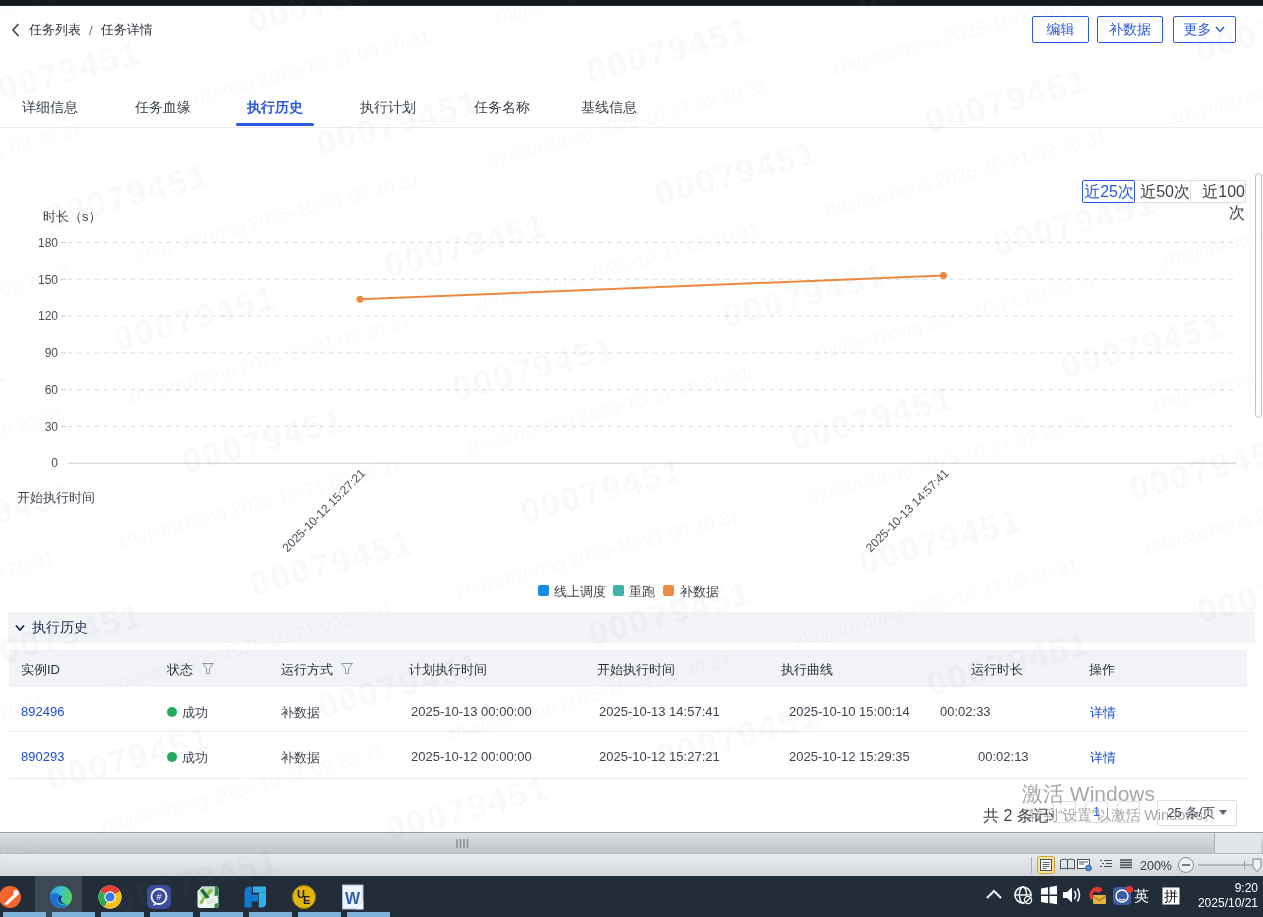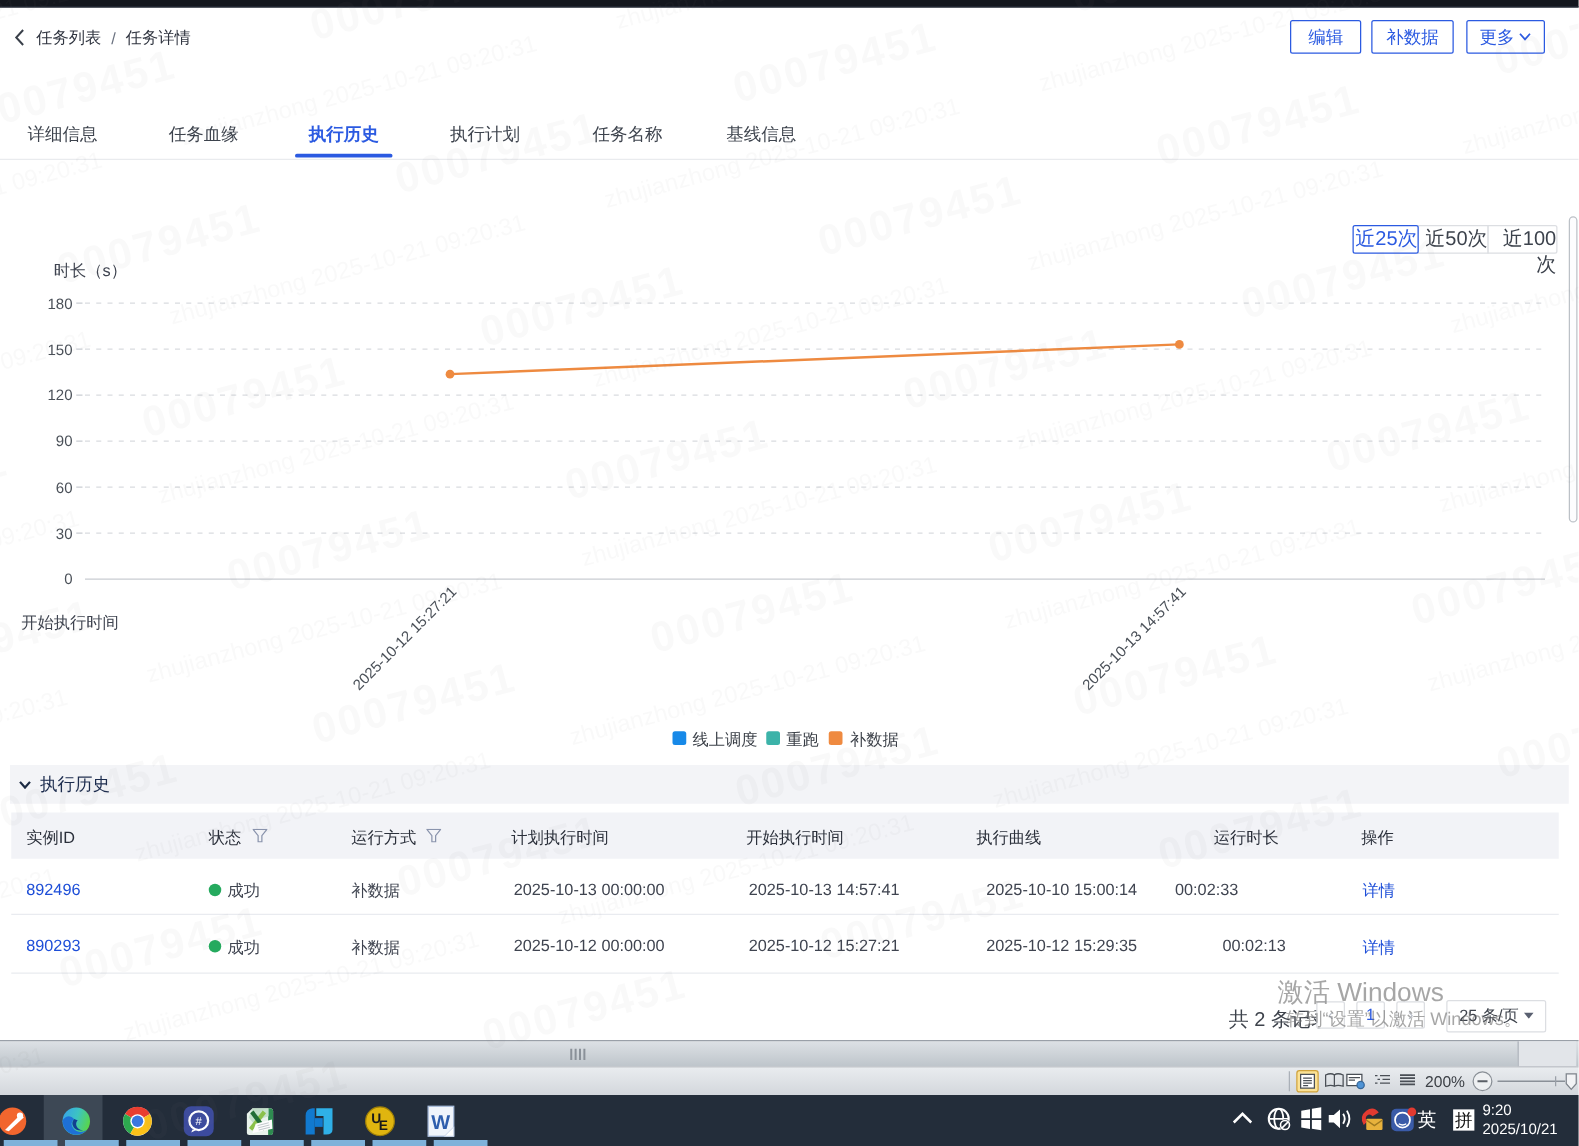--- a/index.html
+++ b/index.html
@@ -44,21 +44,21 @@
 
 #actw1{left:1022px;top:780px;font-size:21px;color:rgba(112,112,112,.62);z-index:30}
 #actw2{left:1029px;top:806px;font-size:14.5px;color:rgba(112,112,112,.62);z-index:30}
 
 #hstrip{left:0;top:832px;width:1263px;height:21px;background:linear-gradient(#dde1e5,#bec5cb);border-top:1px solid #9aa0a8}
 #hcorner{left:1214px;top:833px;width:47px;height:20px;background:#e2e5e9;border-left:1px solid #aab0b8}
 
 #sbar{left:0;top:853px;width:1263px;height:23px;background:linear-gradient(#e9ecef,#d3d7dc);border-top:1px solid #b6bbc1}
 
 #tkbar{left:0;top:876px;width:1263px;height:41px;background:#232d3a}
-#clock{right:5px;top:881px;width:72px;text-align:left;color:#fff;font-size:12px;line-height:15px;position:absolute}
+#clock{right:5px;top:881px;width:72px;text-align:right;color:#fff;font-size:12px;line-height:15px;position:absolute}
 .underl{position:absolute;top:912px;height:5px;background:#7fb2da}
 #wmark{left:0;top:0;width:1263px;height:917px;overflow:hidden;z-index:40;pointer-events:none}
 </style></head>
 <body>
 <div id="root">
 
 <div class="abs" id="topbar"></div>
 <div class="abs" id="crumb"><svg width="9" height="14" viewBox="0 0 9 14" style="margin-right:9px">
         <path d="M7.5 1 L2 7 L7.5 13" stroke="#3a404a" stroke-width="1.6" fill="none"></path>
       </svg>任务列表<span class="sep">/</span>任务详情</div>

